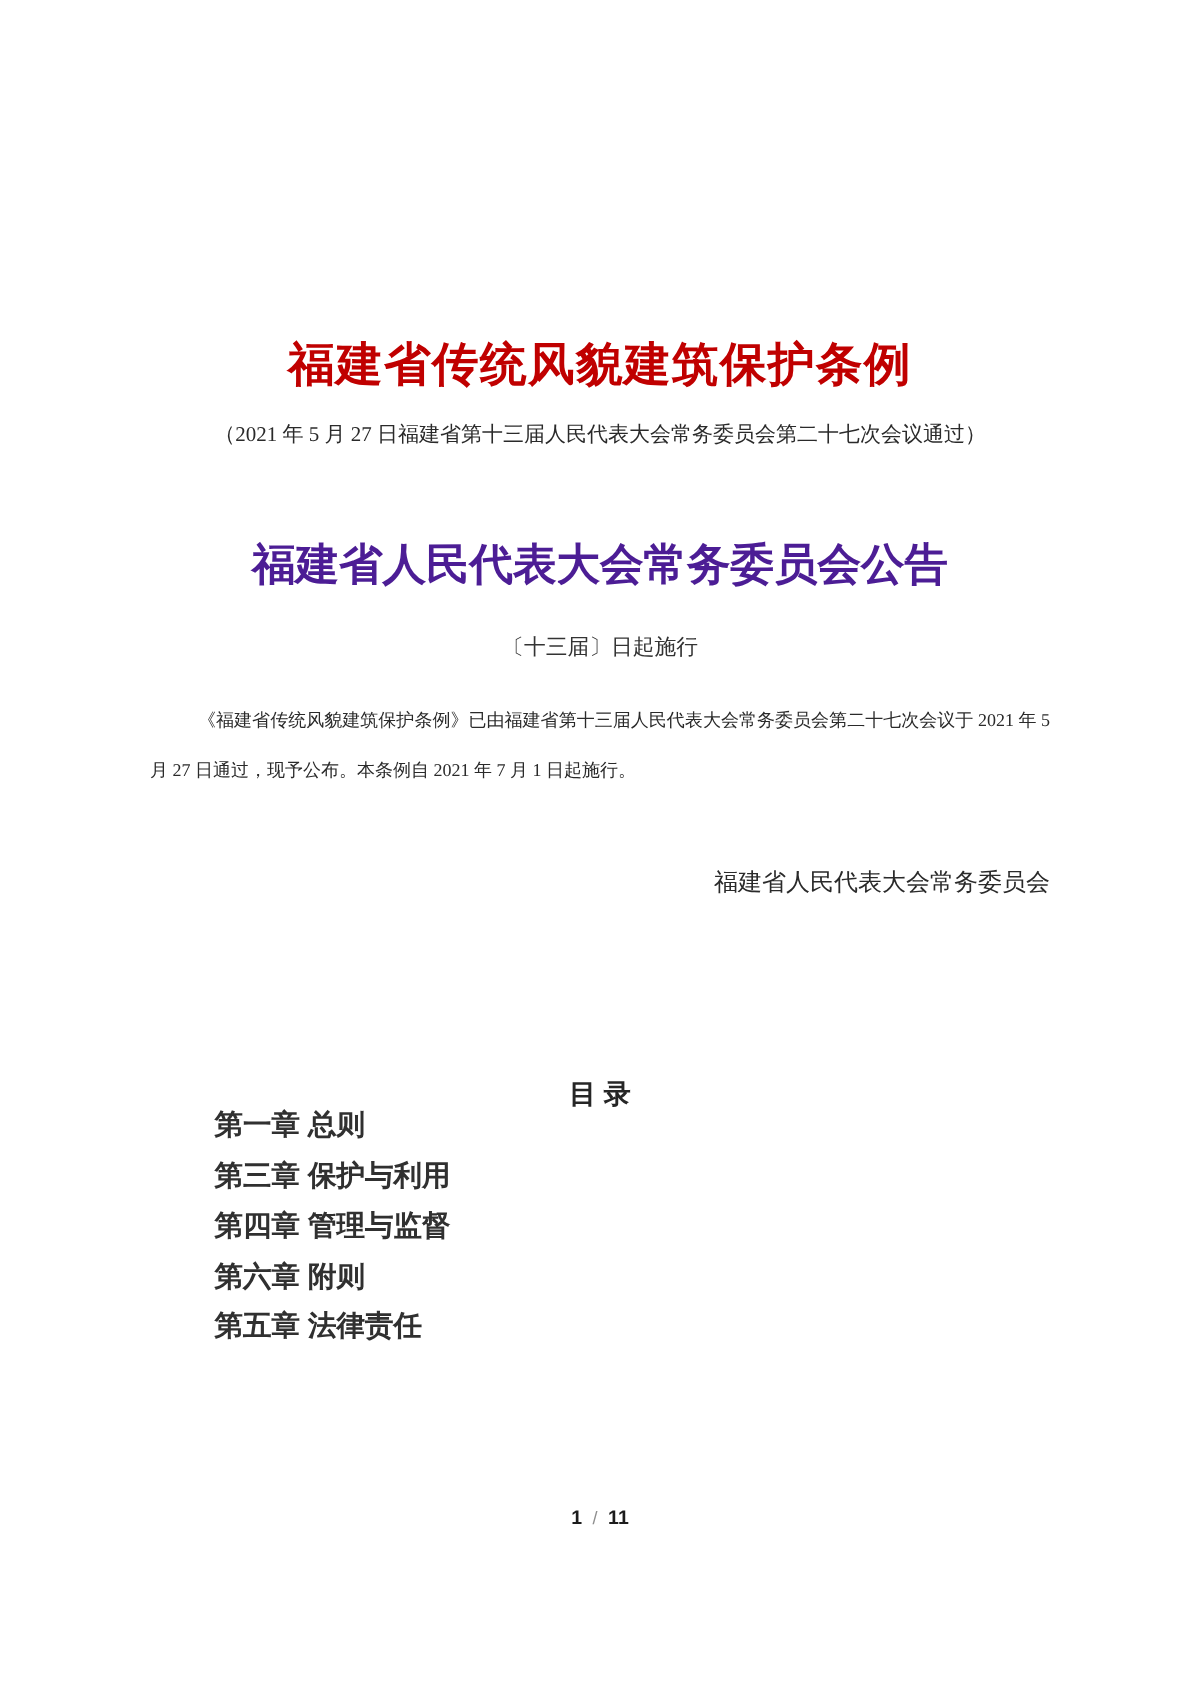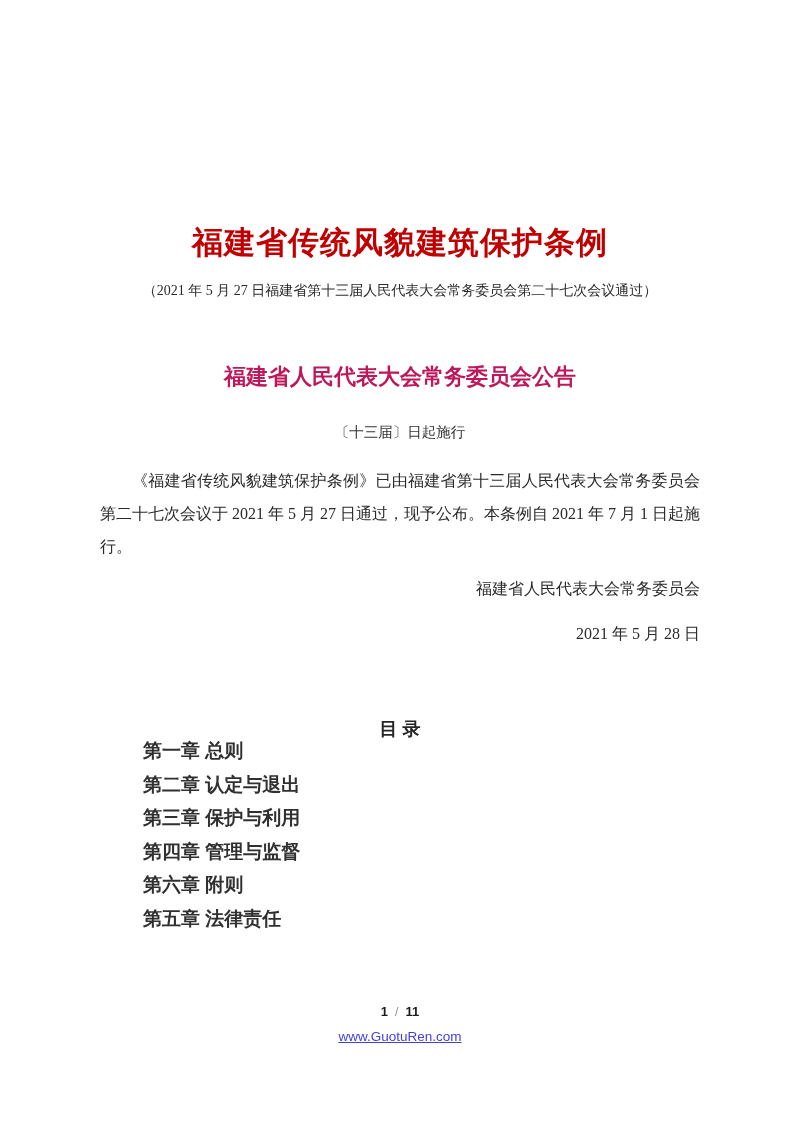--- a/index.html
+++ b/index.html
@@ -30,36 +30,36 @@
   .doc-subtitle {
     top: 280px;
     font-size: 14px;
     line-height: 22px;
     color: #2a2a2a;
   }
   .announce-heading {
     top: 362px;
     font-family: "Liberation Sans", sans-serif;
     font-weight: bold;
-    font-size: 22px;
+    font-size: 29px;
     line-height: 30px;
-    color: #be185d;
+    color: #4c1d95;
   }
   .doc-number {
     top: 420px;
     font-size: 14.5px;
     line-height: 24px;
     color: #333333;
   }
   .body-paragraph {
     position: absolute;
     top: 464px;
     left: 100px;
     width: 600px;
-    font-size: 16px;
+    font-size: 12px;
     line-height: 33px;
     text-align: justify;
     text-justify: inter-character;
     text-indent: 32px;
     color: #2a2a2a;
   }
   .signature {
     position: absolute;
     top: 577px;
     left: 100px;
@@ -137,34 +137,29 @@
   <div class="abs-center doc-subtitle">（2021 年 5 月 27 日福建省第十三届人民代表大会常务委员会第二十七次会议通过）</div>
 
   <div class="abs-center announce-heading">福建省人民代表大会常务委员会公告</div>
 
   <div class="abs-center doc-number">〔十三届〕日起施行</div>
 
   <div class="body-paragraph">《福建省传统风貌建筑保护条例》已由福建省第十三届人民代表大会常务委员会第二十七次会议于 2021 年 5 月 27 日通过，现予公布。本条例自 2021 年 7 月 1 日起施行。</div>
 
   <div class="signature">福建省人民代表大会常务委员会</div>
 
-  <div class="sign-date">2021 年 5 月 28 日</div>
 
   <div class="abs-center toc-heading">目 录</div>
 
   <ul class="toc-list">
     <li>第一章 总则</li>
-    <li>第二章 认定与退出</li>
     <li>第三章 保护与利用</li>
     <li>第四章 管理与监督</li>
     <li>第六章 附则</li>
     <li>第五章 法律责任</li>
   </ul>
 
   <div class="abs-center page-indicator">
     <span>1</span><span class="pg-sep">/</span><span>11</span>
   </div>
 
-  <div class="abs-center footer-link-wrap">
-    <a>www.GuotuRen.com</a>
-  </div>
 
 </div>
 
 </body></html>

